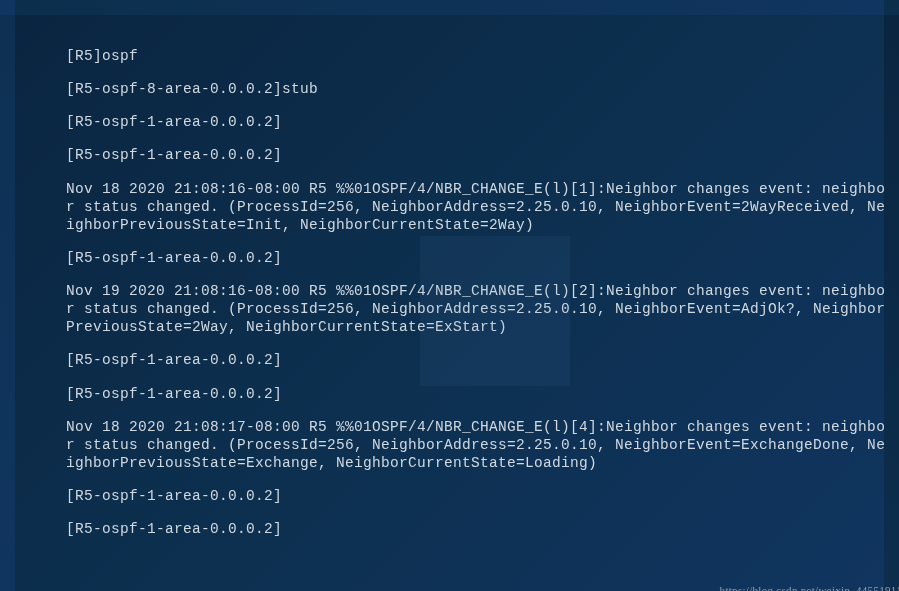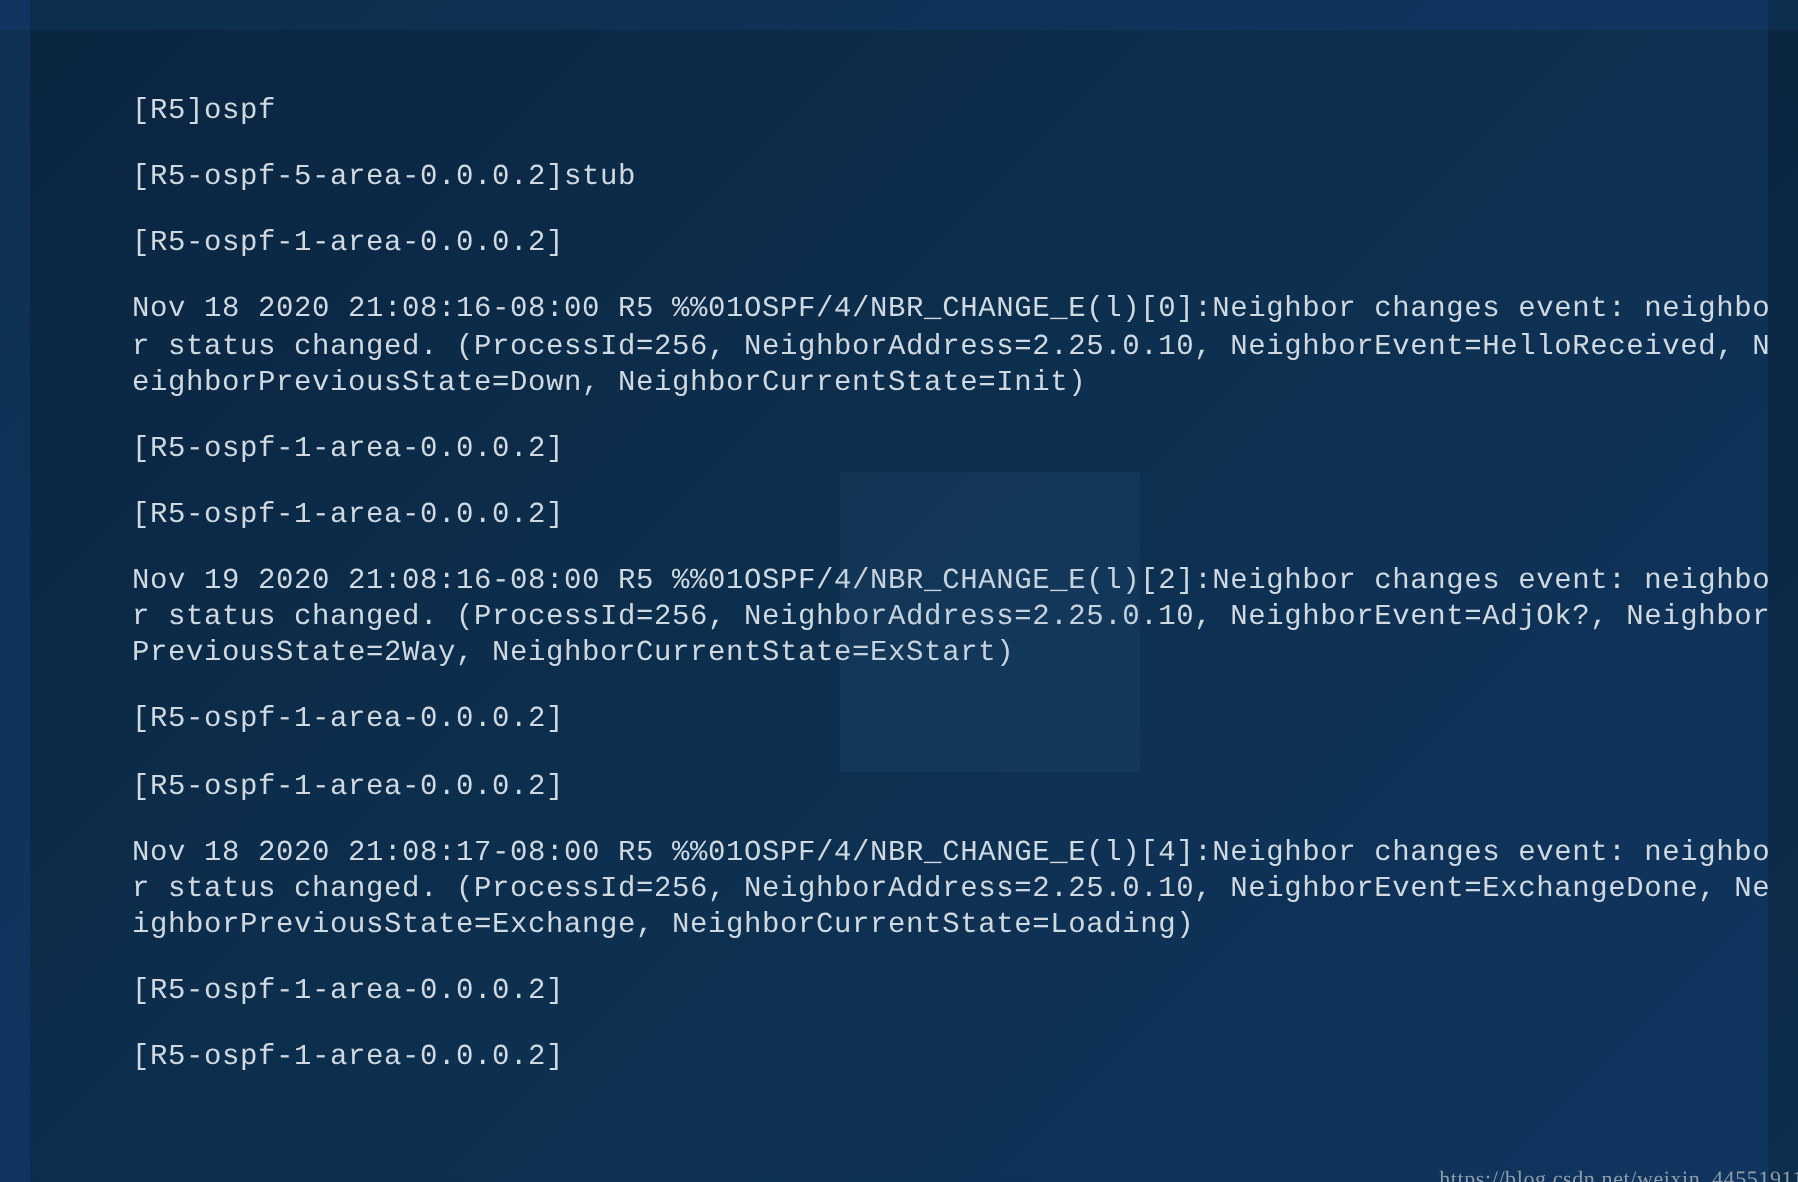--- a/index.html
+++ b/index.html
@@ -60,24 +60,24 @@
 
 <div class="win-logo">
   <div class="wq1"></div>
   <div class="wq2"></div>
   <div class="wq3"></div>
   <div class="wq4"></div>
 </div>
 
 <div>
   <div class="terminal-line">[R5]ospf</div>
-  <div class="terminal-line">[R5-ospf-5-area-0.0.0.2]stub</div>
+  <div class="terminal-line">[R5-ospf-8-area-0.0.0.2]stub</div>
   <div class="terminal-line">[R5-ospf-1-area-0.0.0.2]</div>
-  <div class="terminal-line">Nov 18 2020 21:08:16-08:00 R5 %%01OSPF/4/NBR_CHANGE_E(l)[0]:Neighbor changes event: neighbor status changed. (ProcessId=256, NeighborAddress=2.25.0.10, NeighborEvent=HelloReceived, NeighborPreviousState=Down, NeighborCurrentState=Init)</div>
   <div class="terminal-line">[R5-ospf-1-area-0.0.0.2]</div>
+  <div class="terminal-line">Nov 18 2020 21:08:16-08:00 R5 %%01OSPF/4/NBR_CHANGE_E(l)[1]:Neighbor changes event: neighbor status changed. (ProcessId=256, NeighborAddress=2.25.0.10, NeighborEvent=2WayReceived, NeighborPreviousState=Init, NeighborCurrentState=2Way)</div>
   <div class="terminal-line">[R5-ospf-1-area-0.0.0.2]</div>
   <div class="terminal-line">Nov 19 2020 21:08:16-08:00 R5 %%01OSPF/4/NBR_CHANGE_E(l)[2]:Neighbor changes event: neighbor status changed. (ProcessId=256, NeighborAddress=2.25.0.10, NeighborEvent=AdjOk?, NeighborPreviousState=2Way, NeighborCurrentState=ExStart)</div>
   <div class="terminal-line">[R5-ospf-1-area-0.0.0.2]</div>
   <div class="terminal-line">[R5-ospf-1-area-0.0.0.2]</div>
   <div class="terminal-line">Nov 18 2020 21:08:17-08:00 R5 %%01OSPF/4/NBR_CHANGE_E(l)[4]:Neighbor changes event: neighbor status changed. (ProcessId=256, NeighborAddress=2.25.0.10, NeighborEvent=ExchangeDone, NeighborPreviousState=Exchange, NeighborCurrentState=Loading)</div>
   <div class="terminal-line">[R5-ospf-1-area-0.0.0.2]</div>
   <div class="terminal-line">[R5-ospf-1-area-0.0.0.2]</div>
 </div>
 
 <div class="watermark">https://blog.csdn.net/weixin_44551911</div>

